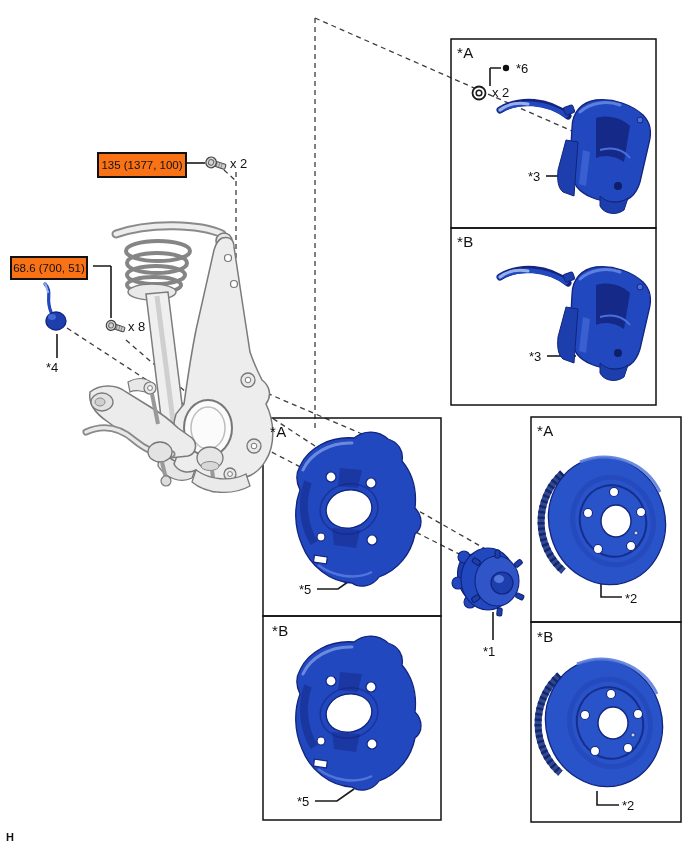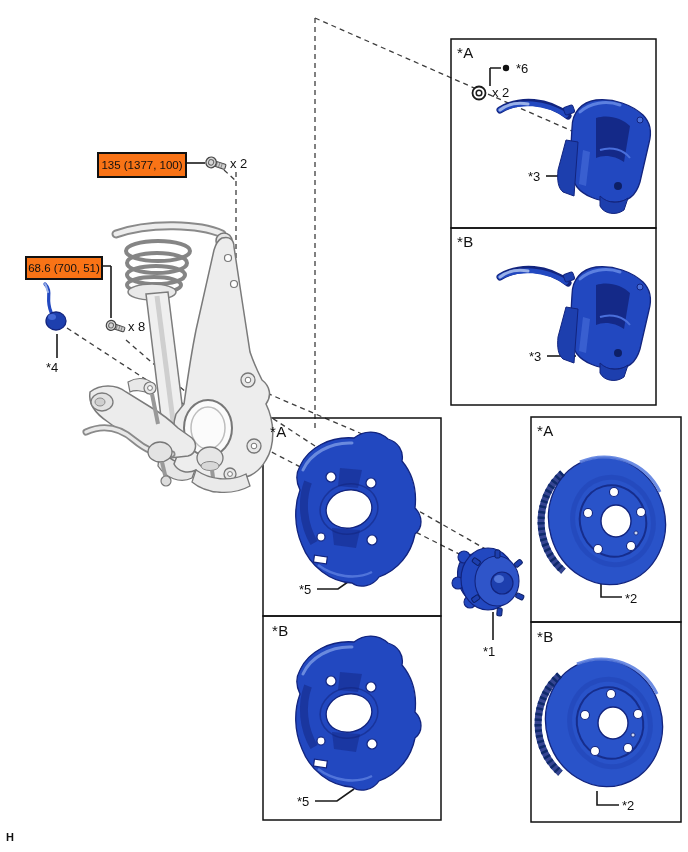--- a/index.html
+++ b/index.html
@@ -222,21 +222,21 @@
       <rect x="474" y="558" width="5" height="8" rx="1.5" transform="rotate(305 476 562)"></rect>
     </g>
     <circle cx="502" cy="583" r="11" fill="#1d3fae" stroke="#12247e" stroke-width="1.2"></circle>
     <ellipse cx="499" cy="579" rx="5" ry="4" fill="#5c80e0" opacity="0.85"></ellipse>
   </g>
 </svg>
 
 <div class="tqbox" style="left:97px;top:152px;width:86px;height:22px;">
   <span>135 (1377, 100)</span>
 </div>
-<div class="tqbox" style="left:25px;top:256px;width:74px;height:20px;">
+<div class="tqbox" style="left:10px;top:256px;width:74px;height:20px;">
   <span>68.6 (700, 51)</span>
 </div>
 
 <div class="lbl" style="left:230px;top:157px;">x 2</div>
 <div class="lbl" style="left:128px;top:320px;">x 8</div>
 <div class="lbl" style="left:492px;top:86px;">x 2</div>
 
 <div class="lbl" style="left:516px;top:62px;">*6</div>
 <div class="lbl" style="left:528px;top:170px;">*3</div>
 <div class="lbl" style="left:529px;top:350px;">*3</div>

